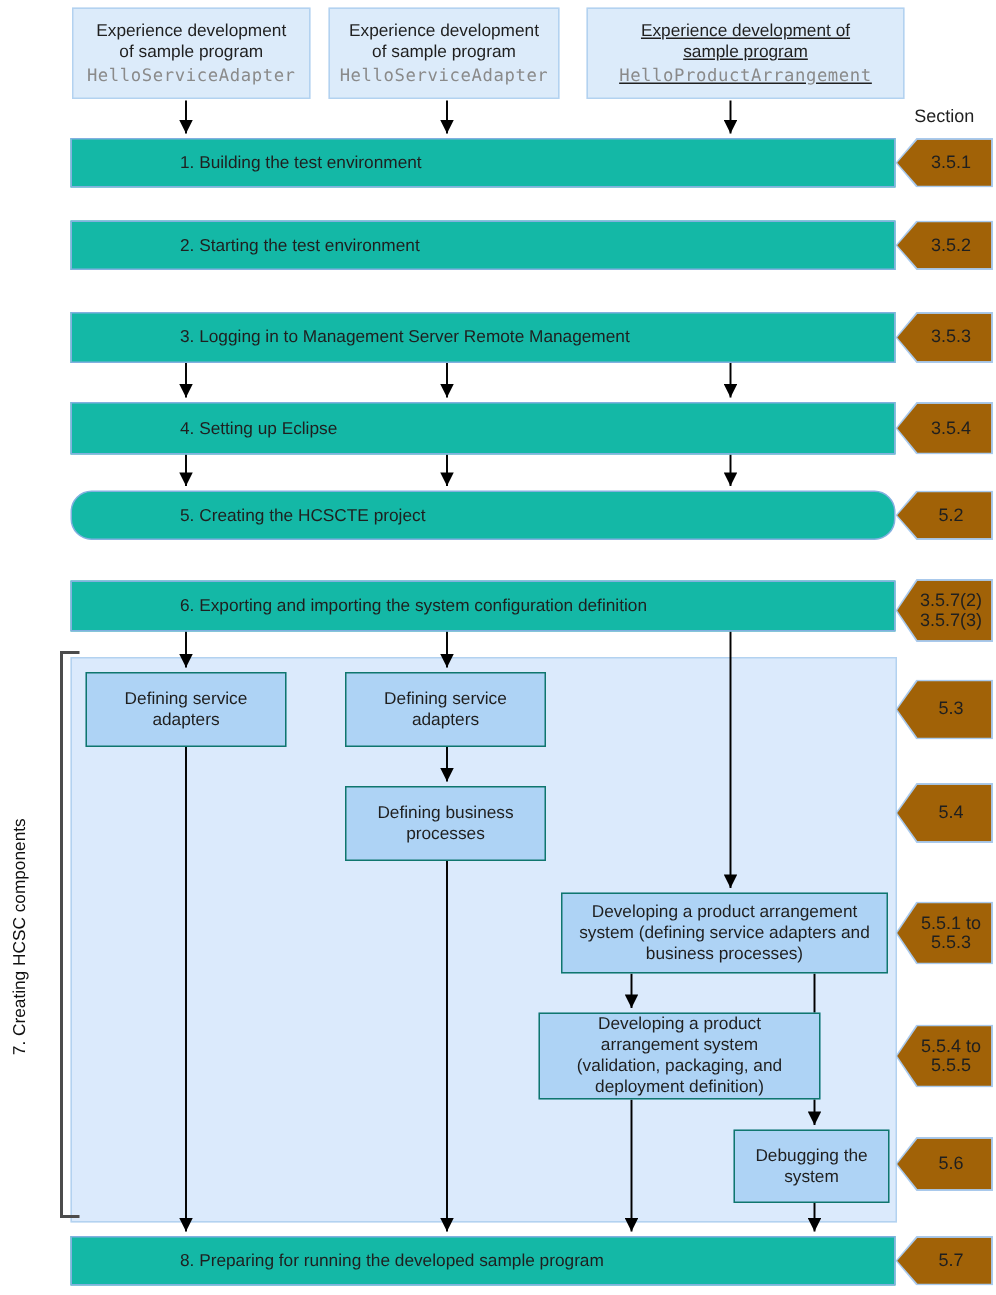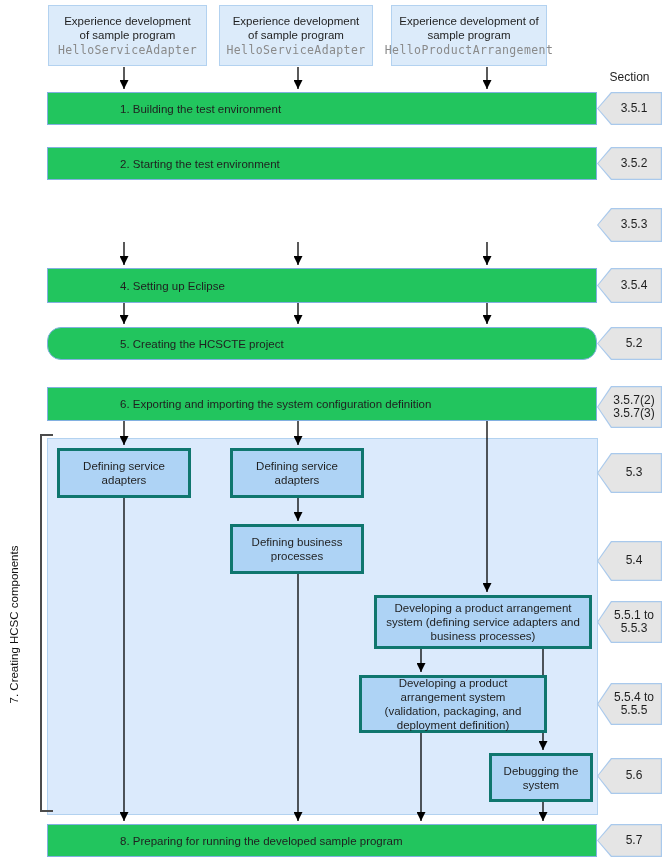--- a/index.html
+++ b/index.html
@@ -13,40 +13,40 @@
     display:flex;flex-direction:column;align-items:center;justify-content:center;
     text-align:center;font-size:11.5px;line-height:14px;
   }
   .topbox .code{
     font-family:"DejaVu Sans Mono",monospace;color:#8a8a8a;font-size:11.5px;
     letter-spacing:0.4px;margin-top:1px;white-space:pre;
   }
   .preline{white-space:pre-line;}
   .bar{
     position:absolute;left:47px;width:550px;box-sizing:border-box;
-    background:#22c55e;border:1px solid #82b0e0;
+    background:#14b8a6;border:1px solid #82b0e0;
     display:flex;align-items:center;
     font-size:11.5px;padding-left:72px;
   }
   .region{
     position:absolute;left:47px;top:438px;width:551px;height:377px;box-sizing:border-box;
     background:#dbeafc;border:1px solid #b3d2f0;
   }
   .task{
-    position:absolute;box-sizing:border-box;background:#aed3f5;border:3px solid #0f766e;
+    position:absolute;box-sizing:border-box;background:#aed3f5;border:1px solid #0f766e;
     display:flex;align-items:center;justify-content:center;text-align:center;
     font-size:11.5px;line-height:14px;white-space:pre-line;
   }
   .pent{position:absolute;left:597px;width:65px;
     clip-path:polygon(0 50%,21.5% 0,100% 0,100% 100%,21.5% 100%);
     background:#a9c9ec;}
   .pent .inner{
     position:absolute;inset:1.2px;
     clip-path:polygon(0 50%,21.5% 0,100% 0,100% 100%,21.5% 100%);
-    background:#e5e5e5;
+    background:#a16207;
     display:flex;align-items:center;justify-content:center;text-align:center;
     font-size:12px;line-height:13.5px;padding-left:9px;white-space:pre-line;color:#1f1f1f;
   }
   .sectionhdr{
     position:absolute;left:597px;top:70px;width:65px;text-align:center;font-size:12px;
   }
   .vlabel{
     position:absolute;left:-69px;top:616px;width:170px;height:17px;
     transform:rotate(-90deg);text-align:center;font-size:11.5px;color:#111;
   }
@@ -106,33 +106,36 @@
     <div class="topbox" style="left:48px;width:159px;">
       <div class="preline">Experience development
 of sample program</div>
       <div class="code">HelloServiceAdapter</div>
     </div>
     <div class="topbox" style="left:219px;width:154px;">
       <div class="preline">Experience development
 of sample program</div>
       <div class="code">HelloServiceAdapter</div>
     </div>
-    <div class="topbox" style="left:391px;width:156px;">
+    <div class="topbox" style="left:391px;width:212px;text-decoration:underline;">
       <div class="preline">Experience development of
 sample program</div>
       <div class="code">HelloProductArrangement</div>
     </div>
 
     <div class="sectionhdr">Section</div>
 
     <div class="bar" style="top:92px;height:33px;">
       <span>1. Building the test environment</span>
     </div>
     <div class="bar" style="top:147px;height:33px;">
       <span>2. Starting the test environment</span>
+    </div>
+    <div class="bar" style="top:208px;height:34px;">
+      <span>3. Logging in to Management Server Remote Management</span>
     </div>
     <div class="bar" style="top:268px;height:35px;">
       <span>4. Setting up Eclipse</span>
     </div>
     <div class="bar" style="top:327px;height:33px;border-radius:14px;">
       <span>5. Creating the HCSCTE project</span>
     </div>
     <div class="bar" style="top:387px;height:34px;">
       <span>6. Exporting and importing the system configuration definition</span>
     </div>
@@ -173,21 +176,21 @@
     <div class="pent" style="top:327px;height:33px;">
       <div class="inner">5.2</div>
     </div>
     <div class="pent" style="top:386px;height:42px;">
       <div class="inner">3.5.7(2)
 3.5.7(3)</div>
     </div>
     <div class="pent" style="top:453px;height:40px;">
       <div class="inner">5.3</div>
     </div>
-    <div class="pent" style="top:541px;height:40px;">
+    <div class="pent" style="top:522px;height:40px;">
       <div class="inner">5.4</div>
     </div>
     <div class="pent" style="top:601px;height:42px;">
       <div class="inner">5.5.1 to
 5.5.3</div>
     </div>
     <div class="pent" style="top:683px;height:42px;">
       <div class="inner">5.5.4 to
 5.5.5</div>
     </div>

